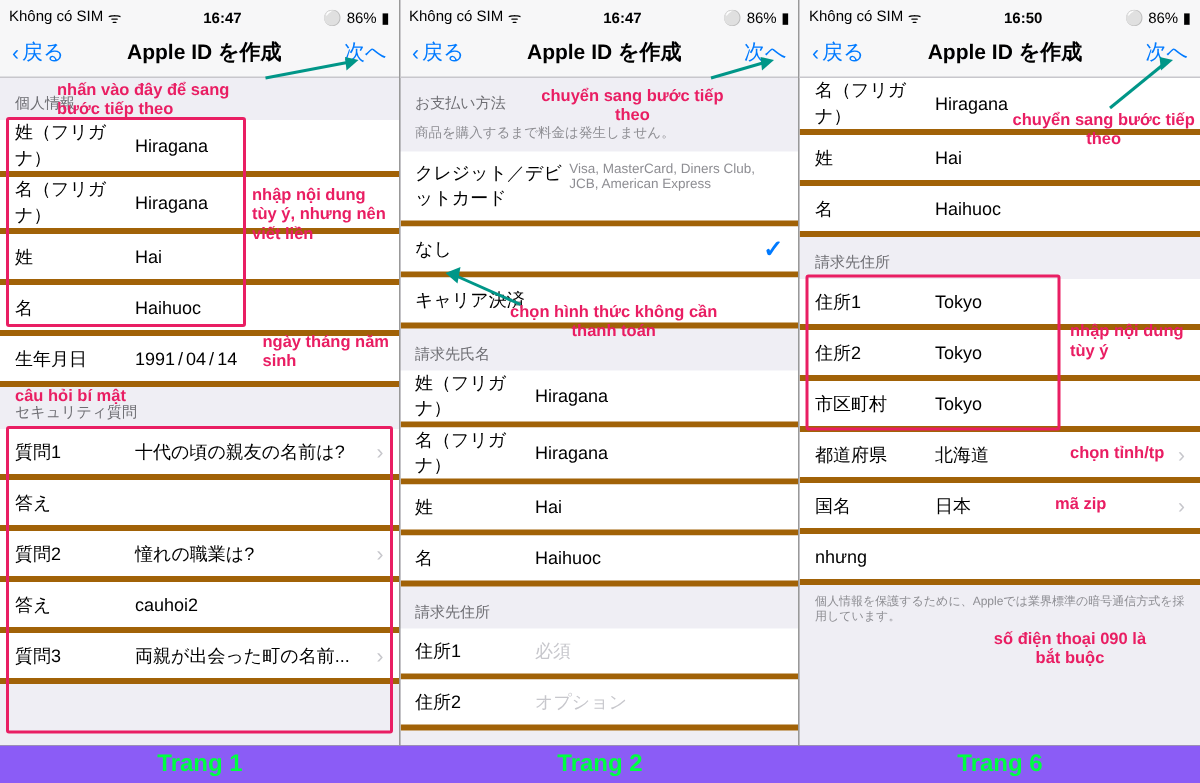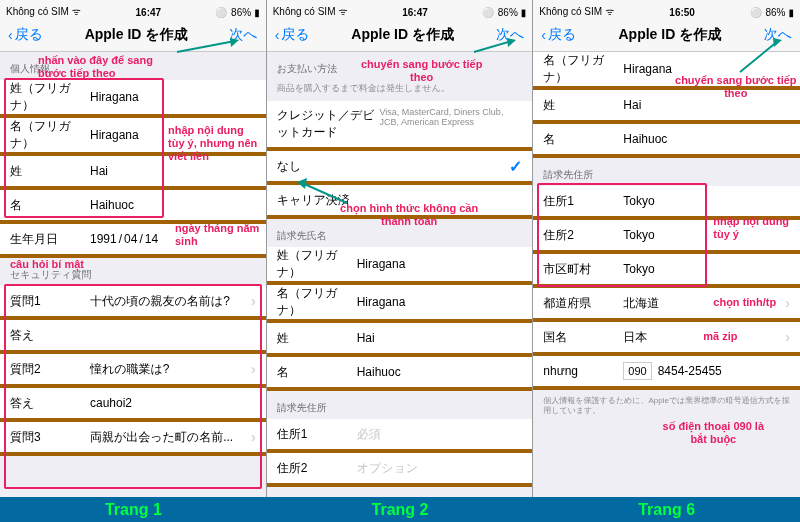--- a/index.html
+++ b/index.html
@@ -19,21 +19,21 @@
 .section-sub{padding:2px 10px 6px;font-size:9px;color:#8e8e93}
 .row{background:#fff;border-bottom:4px solid #a16207;display:flex;align-items:center;min-height:34px;padding:0 10px}
 .row:first-of-type{border-top:1px solid #e0e0e3}
 .row-lbl{width:80px;font-size:12px;color:#000;flex-shrink:0}
 .row-val{flex:1;font-size:12px;color:#000}
 .row-chev{color:#c7c7cc;font-size:14px}
 .row-check{color:#007aff;font-size:16px;font-weight:bold}
 .annot{position:absolute;font-size:11px;font-weight:bold;color:#e91e63;line-height:1.2;pointer-events:none;text-align:left}
 .arrow{position:absolute;pointer-events:none}
 .redbox{position:absolute;border:2px solid #e91e63;pointer-events:none;border-radius:2px}
-.labels{height:25px;background:#0369a1;display:flex}
+.labels{height:25px;background:#8b5cf6;display:flex}
 .labels div{flex:1;color:#00ff41;font-weight:bold;font-size:16px;text-align:center;line-height:25px}
 .date-seg{display:flex;gap:2px;align-items:center}
 .date-seg span{font-size:12px}
 .phone-row{display:flex;gap:6px;align-items:center}
 .phone-box{border:1px solid #ccc;padding:2px 4px;font-size:11px}
 .footer-note{font-size:8px;color:#8e8e93;padding:6px 10px;line-height:1.3}
 </style>
 </head>
 <body>
 
@@ -250,24 +250,20 @@
           <div class="row-val">北海道</div>
           <div class="row-chev">›</div>
         </div>
     <div class="row">
           <div class="row-lbl">国名</div>
           <div class="row-val">日本</div>
           <div class="row-chev">›</div>
         </div>
     <div class="row">
           <div class="row-lbl">nhưng</div>
-          <div class="row-val phone-row">
-            <span class="phone-box">090</span>
-            <span>8454-25455</span>
-          </div>
         </div>
     <div class="footer-note">個人情報を保護するために、Appleでは業界標準の暗号通信方式を採用しています。</div>
   </div>
   <div class="redbox" style="top:183px;left:4px;width:170px;height:104px"></div>
   <div class="annot" style="top:74px;left:140px;width:125px;text-align:center">chuyển sang bước tiếp theo</div>
   <div class="annot" style="top:215px;left:180px;width:85px">nhập nội dung tùy ý</div>
   <div class="annot" style="top:296px;left:180px">chọn tỉnh/tp</div>
   <div class="annot" style="top:330px;left:170px">mã zip</div>
   <div class="annot" style="top:420px;left:120px;width:120px;text-align:center">số điện thoại 090 là bắt buộc</div>
   <svg class="arrow" style="top:37px;left:205px" width="50" height="40">

